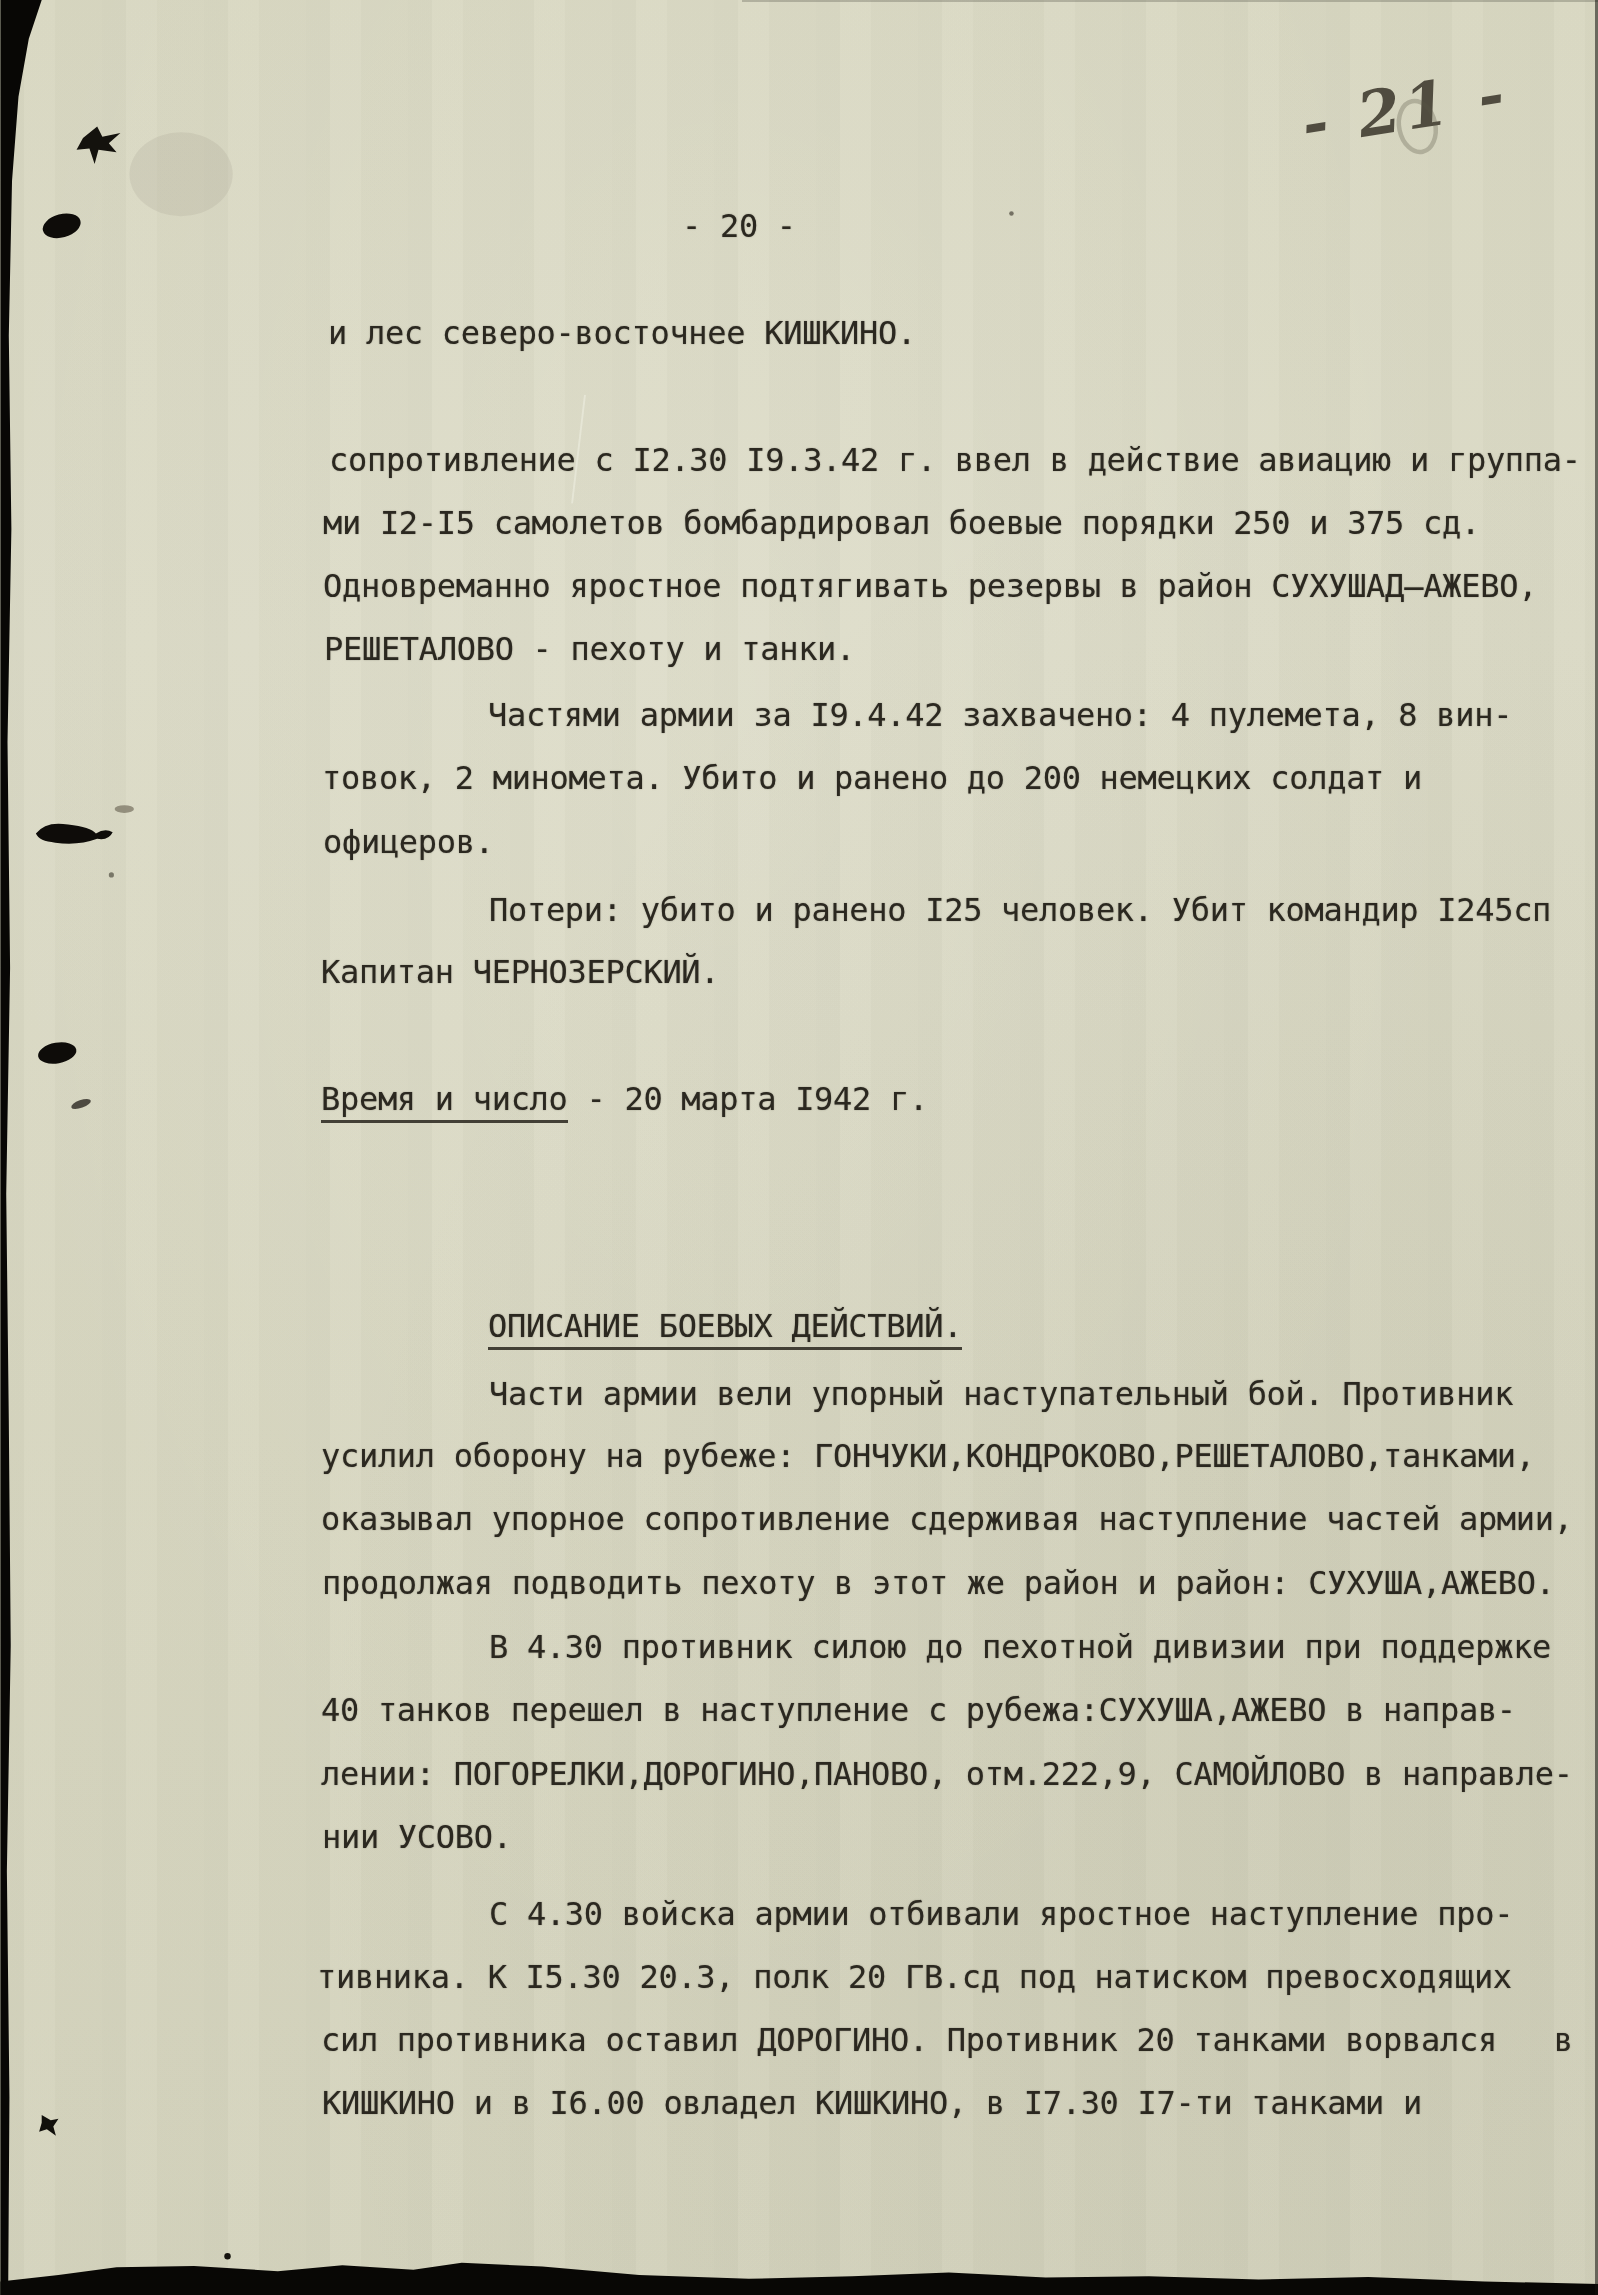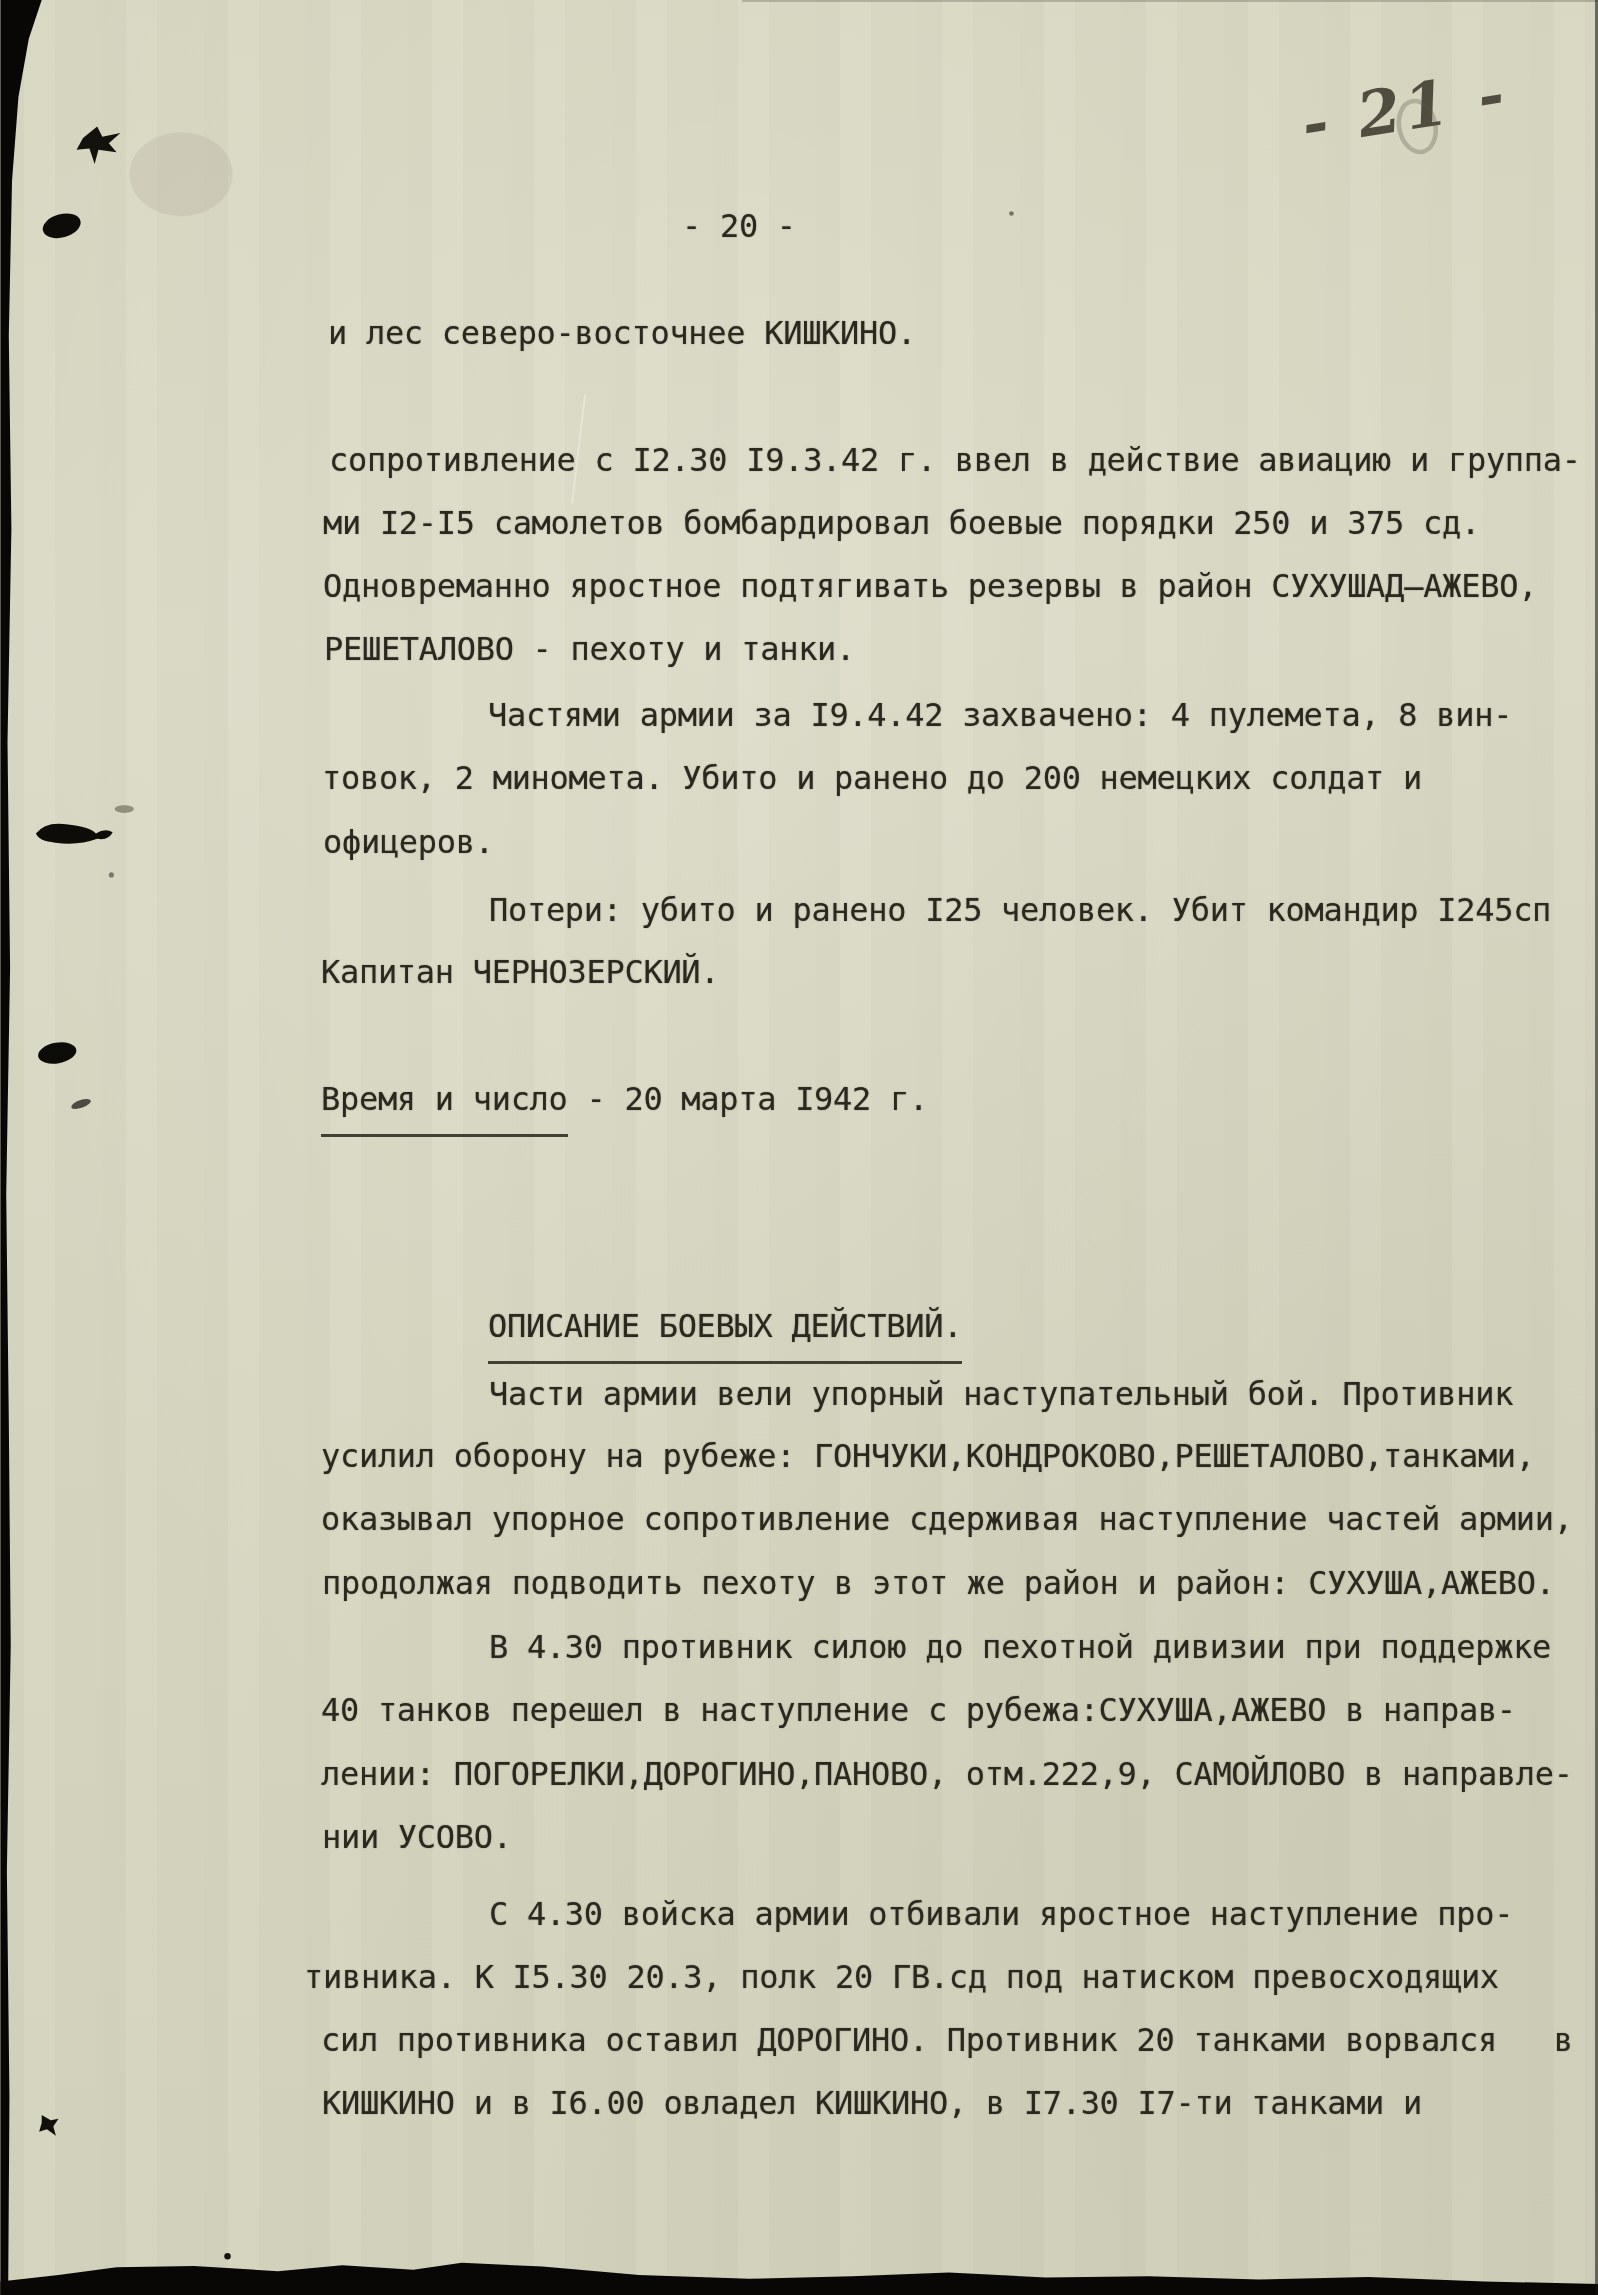--- a/index.html
+++ b/index.html
@@ -11,21 +11,21 @@
       radial-gradient(ellipse at 85% 80%, rgba(120,118,100,0.08), rgba(0,0,0,0) 55%),
       repeating-linear-gradient(90deg,
         rgba(125,130,115,0.045) 0 24.5px,
         rgba(238,238,226,0.05) 24.5px 55px,
         rgba(150,152,134,0.04) 55px 102px),
       linear-gradient(180deg,#d8d7c1 0%,#dbdac6 28%,#d7d6c0 62%,#d4d3bd 100%);
   }
   .line{position:absolute;font-size:32px;line-height:39px;font-weight:normal;
         color:#2b2820;letter-spacing:-0.3px;white-space:pre;
         text-shadow:0 0 1.3px rgba(48,44,35,0.5);}
-  .ul{border-bottom:3.2px solid rgba(40,36,28,0.85);padding-bottom:16px;}
+  .ul{border-bottom:3.2px solid rgba(40,36,28,0.85);padding-bottom:2px;}
   .hand{position:absolute;left:1301px;top:72px;
         font-family:"DejaVu Serif","Liberation Serif",serif;
         font-style:italic;font-weight:bold;font-size:62px;
         color:rgba(62,57,45,0.88);transform:rotate(-9deg);
         letter-spacing:4.5px;white-space:pre;}
   .topline{position:absolute;left:742px;top:0;width:856px;height:1.9px;
            background:rgba(70,68,58,0.28);}
   .edge-right{position:absolute;right:0;top:0;width:3.9px;height:2295px;
               background:rgba(18,16,12,0.55);}
   .marks{position:absolute;left:0;top:0;width:1599px;height:2295px;pointer-events:none;}
@@ -55,21 +55,21 @@
   <div class="line" style="left:488px;top:1307px"><span class="ul">ОПИСАНИЕ БОЕВЫХ ДЕЙСТВИЙ.</span><span></span></div>
   <div class="line" style="left:321px;top:1437px"><span class="ul"></span><span>усилил оборону на рубеже: ГОНЧУКИ,КОНДРОКОВО,РЕШЕТАЛОВО,танками,</span></div>
   <div class="line" style="left:489px;top:1375px"><span class="ul"></span><span>Части армии вели упорный наступательный бой. Противник</span></div>
   <div class="line" style="left:321px;top:1500px"><span class="ul"></span><span>оказывал упорное сопротивление сдерживая наступление частей армии,</span></div>
   <div class="line" style="left:322px;top:1564px"><span class="ul"></span><span>продолжая подводить пехоту в этот же район и район: СУХУША,АЖЕВО.</span></div>
   <div class="line" style="left:489px;top:1628px"><span class="ul"></span><span>В 4.30 противник силою до пехотной дивизии при поддержке</span></div>
   <div class="line" style="left:321px;top:1691px"><span class="ul"></span><span>40 танков перешел в наступление с рубежа:СУХУША,АЖЕВО в направ-</span></div>
   <div class="line" style="left:321px;top:1755px"><span class="ul"></span><span>лении: ПОГОРЕЛКИ,ДОРОГИНО,ПАНОВО, отм.222,9, САМОЙЛОВО в направле-</span></div>
   <div class="line" style="left:322px;top:1818px"><span class="ul"></span><span>нии УСОВО.</span></div>
   <div class="line" style="left:489px;top:1895px"><span class="ul"></span><span>С 4.30 войска армии отбивали яростное наступление про-</span></div>
-  <div class="line" style="left:304px;top:1958px"><span class="ul"></span><span>тивника. К I5.30 20.3, полк 20 ГВ.сд под натиском превосходящих</span></div>
+  <div class="line" style="left:317px;top:1958px"><span class="ul"></span><span>тивника. К I5.30 20.3, полк 20 ГВ.сд под натиском превосходящих</span></div>
   <div class="line" style="left:321px;top:2021px"><span class="ul"></span><span>сил противника оставил ДОРОГИНО. Противник 20 танками ворвался   в</span></div>
   <div class="line" style="left:322px;top:2084px"><span class="ul"></span><span>КИШКИНО и в I6.00 овладел КИШКИНО, в I7.30 I7-ти танками и</span></div>
 
   <svg class="marks" viewBox="0 0 2477 3557" xmlns="http://www.w3.org/2000/svg">
 
     <path fill="#080705" d="M0,0 L64,0 L44,60 L28,150 L18,280 L13,520 L17,820 L11,1150 L15,1500 L9,1850
          L13,2200 L16,2550 L10,2900 L14,3250 L12,3557 L0,3557 Z"></path>
 
     <path fill="#080705" d="M0,3536 L90,3526 L180,3514 L300,3512 L430,3520 L530,3511 L640,3518 L715,3507
          L840,3513 L990,3526 L1160,3532 L1320,3528 L1470,3522 L1620,3530 L1780,3528

